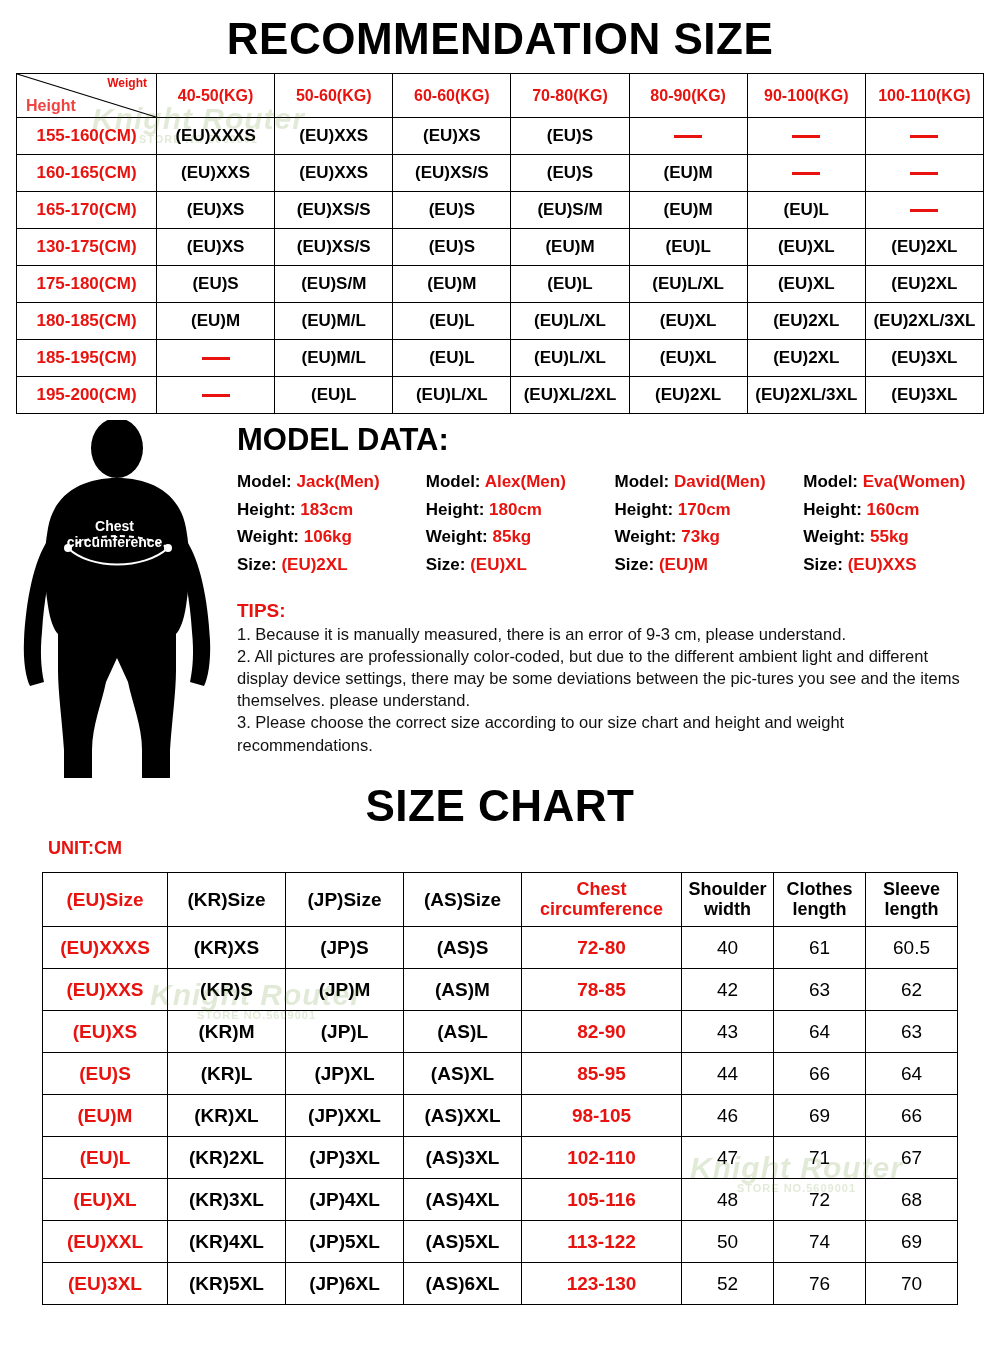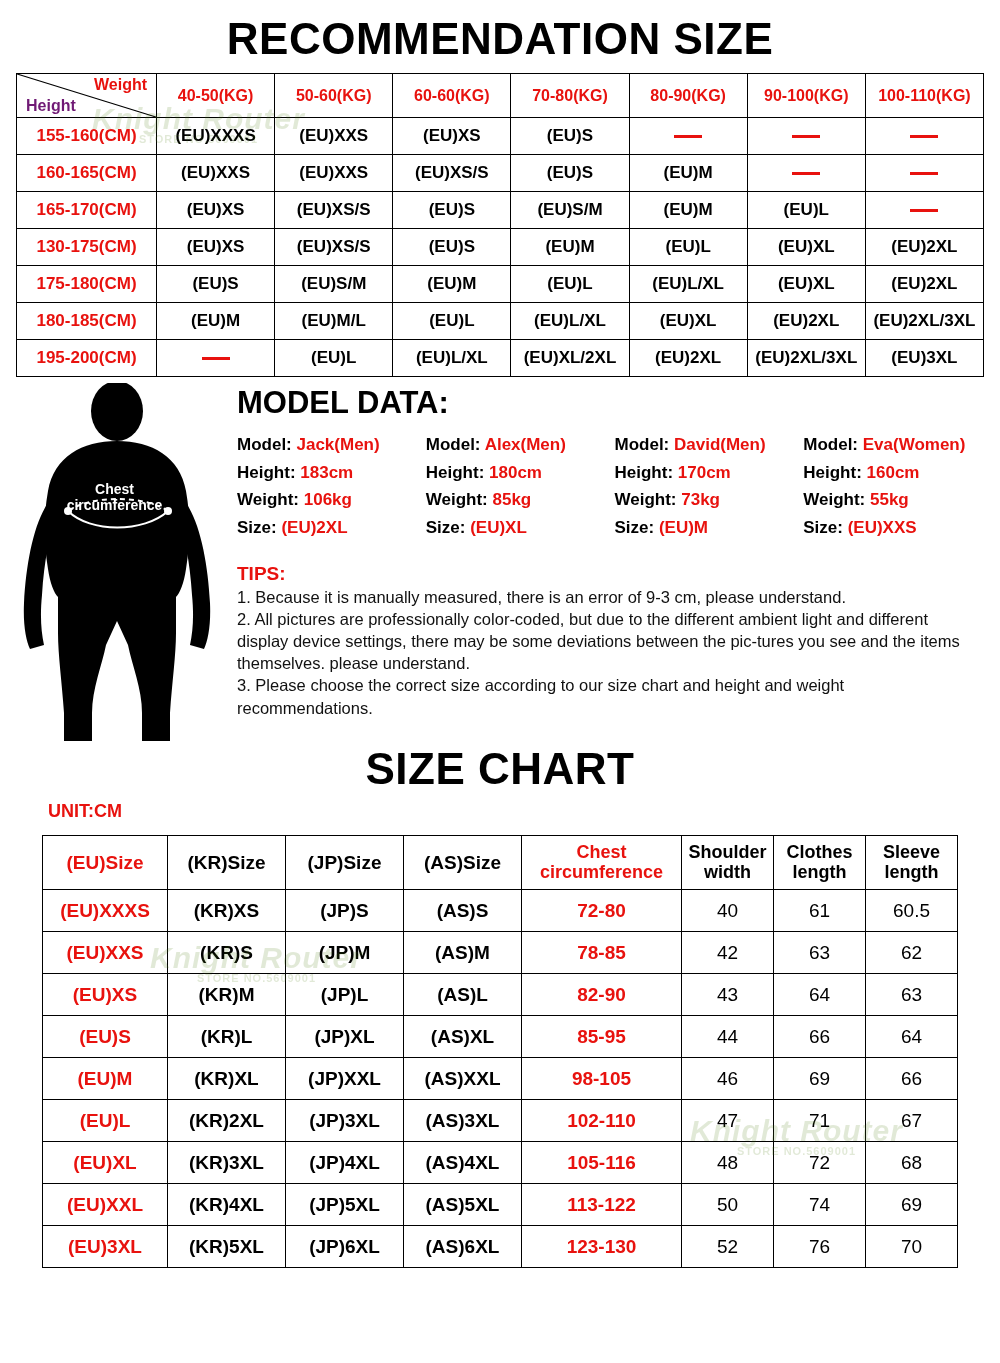--- a/index.html
+++ b/index.html
@@ -45,25 +45,25 @@
     color: #e8120e;
     position: relative;
   }
   .corner-cell {
     position: relative;
     padding: 0;
     height: 44px !important;
   }
   .corner-cell .w {
     position: absolute; top: 2px; right: 9px;
-    color: #e8120e; font-size: 16px; font-weight: bold;
+    color: #e8120e; font-size: 12px; font-weight: bold;
   }
   .corner-cell .h {
     position: absolute; bottom: 2px; left: 9px;
-    color: #701a75; font-size: 16px; font-weight: bold;
+    color: #ef4444; font-size: 16px; font-weight: bold;
   }
   .corner-cell .slash {
     position: absolute; top: 0; left: 0; width: 100%; height: 100%;
   }
   .rec-table td.rowhead {
     color: #e8120e;
     font-size: 17px;
     font-weight: bold;
   }
   .dash {
@@ -259,20 +259,30 @@
         </tr>
         <tr>
           <td class="rowhead">180-185(CM)</td>
           <td>(EU)M</td>
           <td>(EU)M/L</td>
           <td>(EU)L</td>
           <td>(EU)L/XL</td>
           <td>(EU)XL</td>
           <td>(EU)2XL</td>
           <td>(EU)2XL/3XL</td>
+        </tr>
+        <tr>
+          <td class="rowhead">185-195(CM)</td>
+          <td><span class="dash"></span></td>
+          <td>(EU)M/L</td>
+          <td>(EU)L</td>
+          <td>(EU)L/XL</td>
+          <td>(EU)XL</td>
+          <td>(EU)2XL</td>
+          <td>(EU)3XL</td>
         </tr>
         <tr>
           <td class="rowhead">195-200(CM)</td>
           <td><span class="dash"></span></td>
           <td>(EU)L</td>
           <td>(EU)L/XL</td>
           <td>(EU)XL/2XL</td>
           <td>(EU)2XL</td>
           <td>(EU)2XL/3XL</td>
           <td>(EU)3XL</td>

